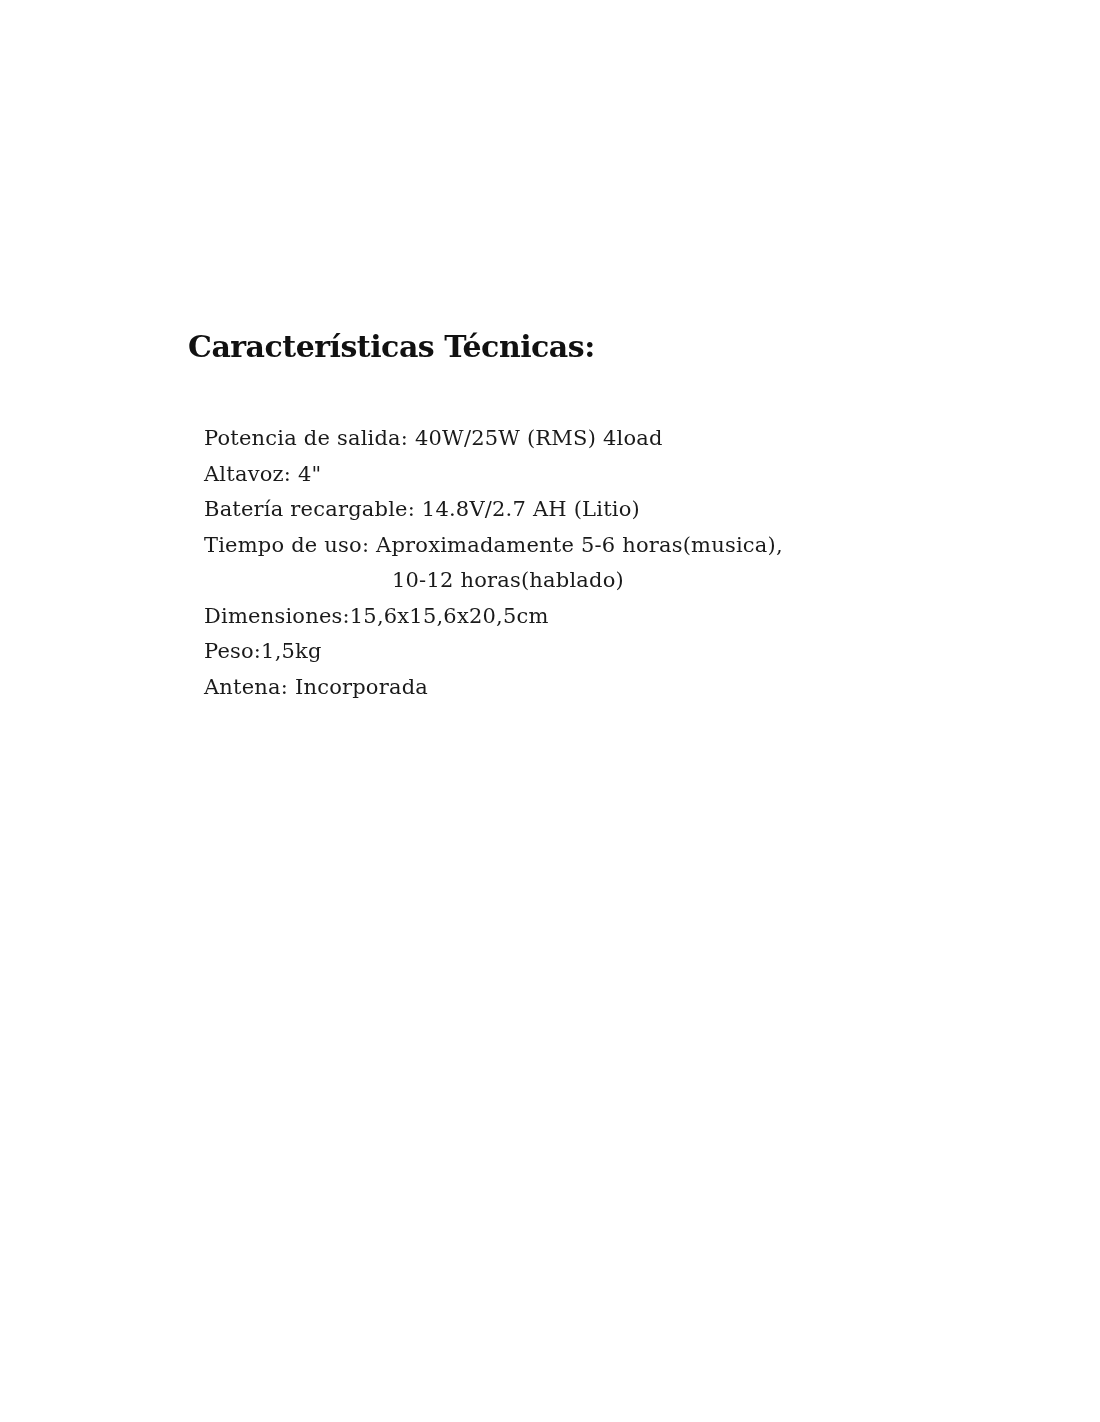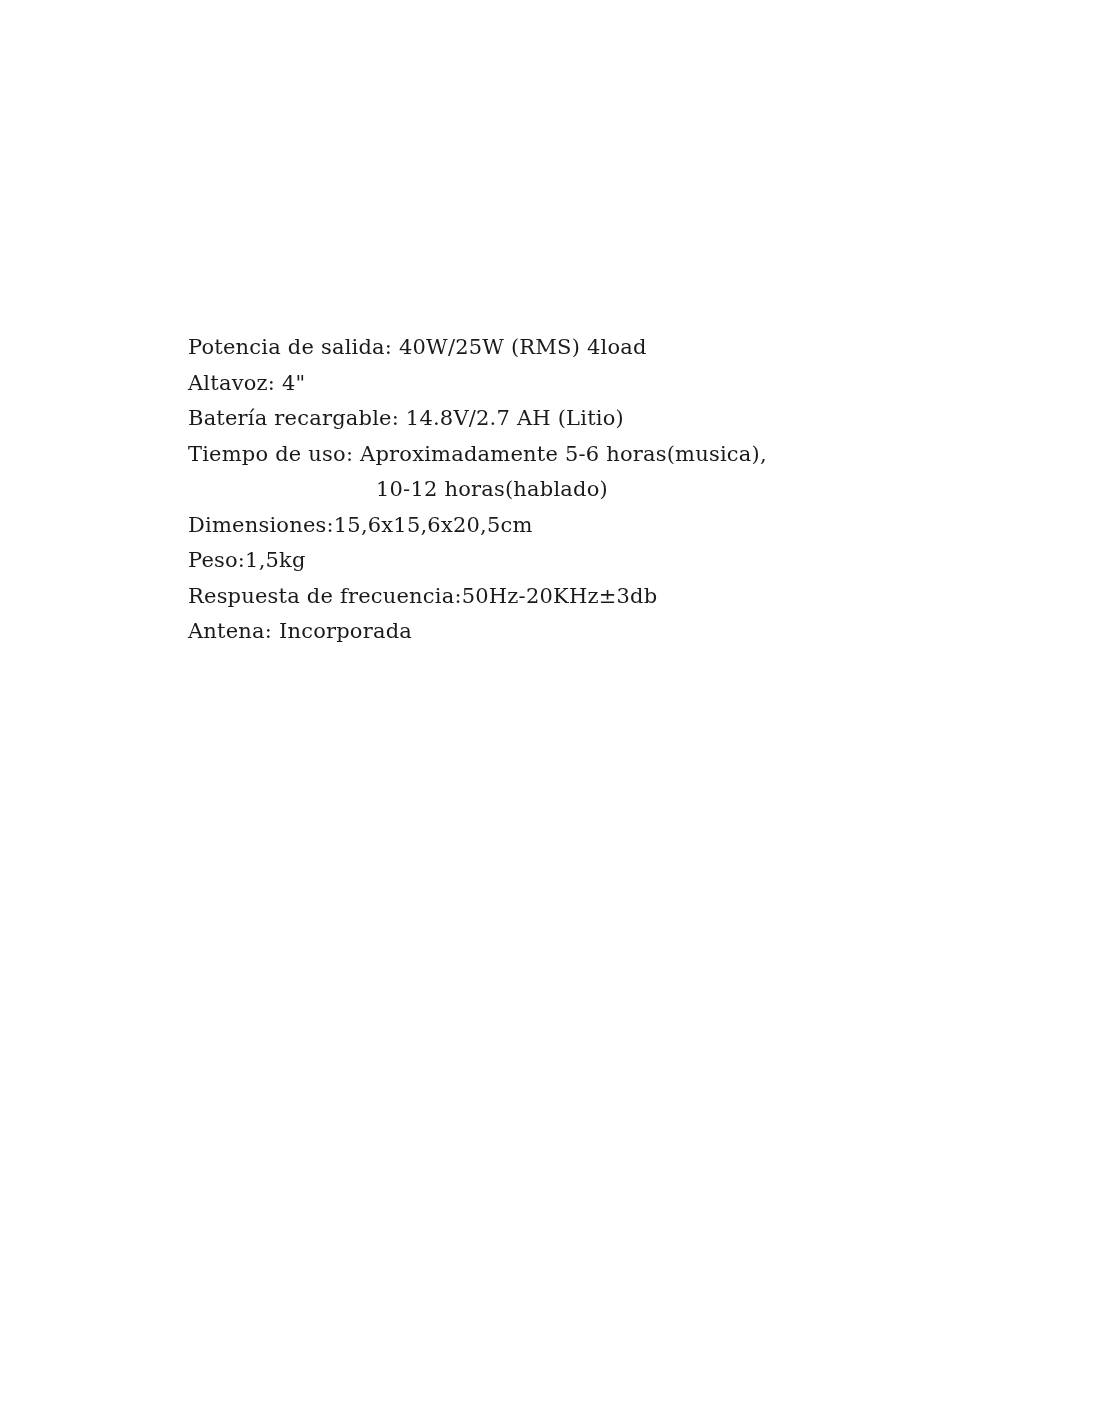--- a/index.html
+++ b/index.html
@@ -26,46 +26,46 @@
     font-family: "DejaVu Serif", serif;
     font-size: 30px;
     font-weight: 600;
     letter-spacing: -0.5px;
     color: #111111;
     margin: 0 0 58px 0;
     line-height: 1.1;
   }
   .spec-list {
     list-style: none;
-    margin: 0;
+    margin: 16px;
     padding: 0;
   }
   .spec-list li {
     font-family: "DejaVu Serif", serif;
     font-size: 21px;
     line-height: 35.5px;
     color: #1a1a1a;
     letter-spacing: 0.2px;
     white-space: pre-wrap;
   }
   .spec-cont {
     display: block;
     padding-left: 188px;
   }
 </style>
 </head>
 <body>
 
 <div class="page">
   <div class="doc-body">
+    <h1 class="doc-title">Características Técnicas:</h1>
     <ul class="spec-list">
       <li>Potencia de salida: 40W/25W (RMS) 4load</li>
       <li>Altavoz: 4"</li>
       <li>Batería recargable: 14.8V/2.7 AH (Litio)</li>
       <li>Tiempo de uso: Aproximadamente 5-6 horas(musica),</li>
       <li class="spec-cont">10-12 horas(hablado)</li>
       <li>Dimensiones:15,6x15,6x20,5cm</li>
       <li>Peso:1,5kg</li>
-      <li>Respuesta de frecuencia:50Hz-20KHz±3db</li>
       <li>Antena: Incorporada</li>
     </ul>
   </div>
 </div>
 
 </body></html>

